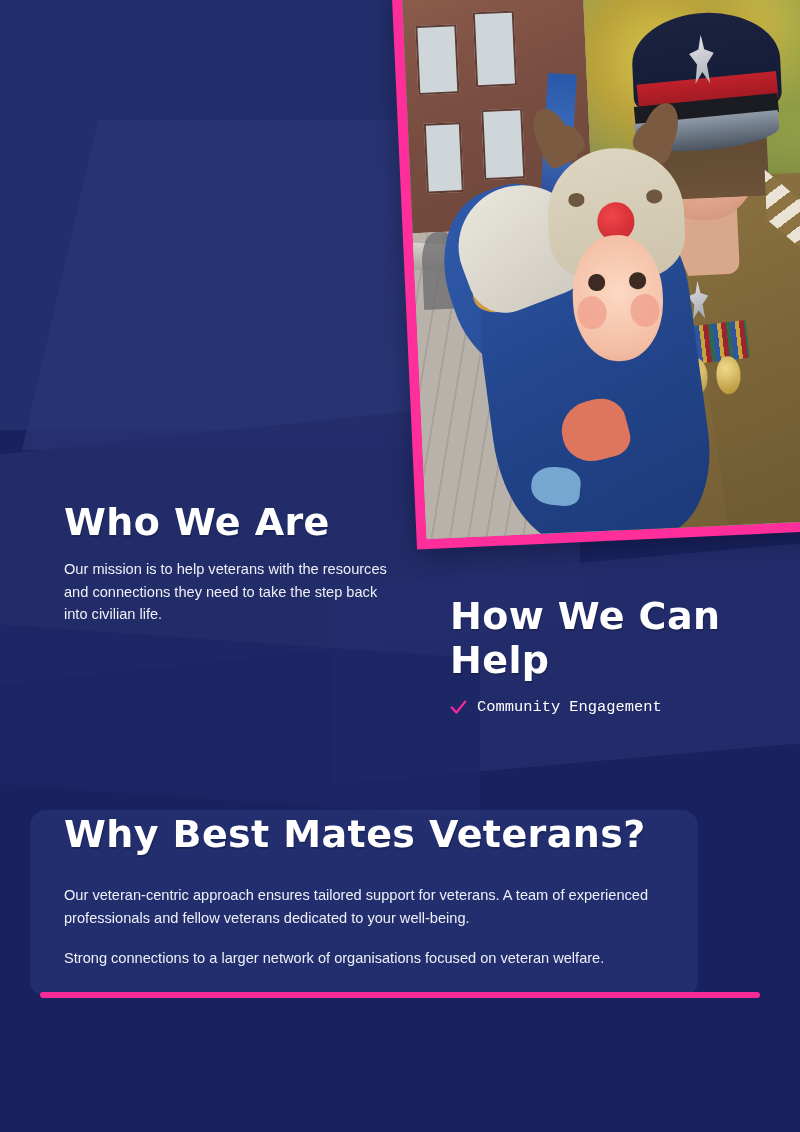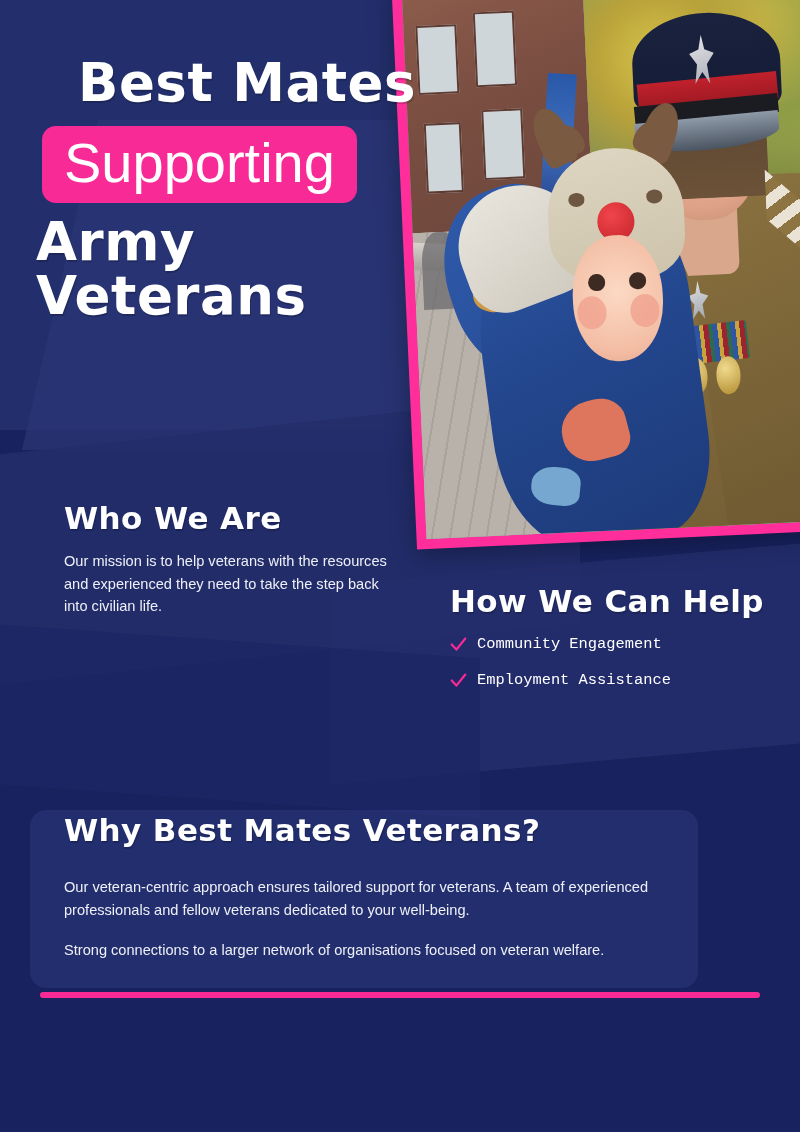--- a/index.html
+++ b/index.html
@@ -154,40 +154,40 @@
     color:#ffffff;
     font-size:56px;
   }
   .hl-3{padding-left:2px;margin-top:4px;}
 
   
   .h-sec{
     color:#ffffff;
     font-family:"DejaVu Sans",sans-serif;
     font-weight:700;
-    font-size:31px;
+    font-size:38px;
     letter-spacing:.4px;
     text-shadow:1px 2px 0 rgba(0,0,0,.18);
   }
 
   .body-text{
     color:#eef0f7;
     font-size:14.6px;
     line-height:1.55;
     font-family:"Liberation Sans",sans-serif;
   }
 
   
   .who{position:absolute;left:64px;top:500px;width:330px;}
   .who .h-sec{margin:0 0 14px 0;}
   .who p{margin:0 0 16px 0;}
 
   
   .help{position:absolute;left:450px;top:578px;width:320px;}
-  .help .h-sec{margin:5px 0 16px 0;}
+  .help .h-sec{margin:16px 0 16px 0;}
   .help-item{display:flex;align-items:center;gap:10px;margin-bottom:18px;}
   .tick{flex:0 0 auto;width:17px;height:17px;display:block;}
   .help-label{color:#ffffff;font-size:15.4px;font-family:Liberation Mono, monospace;}
 
   
   .why{
     position:absolute;left:30px;top:810px;width:668px;
     background:rgba(60,76,150,.30);
     border-radius:16px;
     padding:18px 34px 26px 34px;
@@ -264,48 +264,37 @@
       <div class="ph ph-nose"></div>
       <div class="ph ph-hmouth"></div>
       <div class="ph ph-bface"></div>
       <div class="ph ph-bcheek1"></div>
       <div class="ph ph-bcheek2"></div>
       <div class="ph ph-beye1"></div>
       <div class="ph ph-beye2"></div>
     </div>
   </div>
 
-  <div class="headline">
-    <div class="hl-line hl-1">Best Mates</div>
-    <div><span class="hl-hi">Supporting</span></div>
-    <div class="hl-line hl-3">Army Veterans</div>
-  </div>
 
   <div class="who">
     <div class="h-sec">Who We Are</div>
-    <p class="body-text">Our mission is to help veterans with the resources and experienced they need to take the step back into civilian life.</p>
+    <p class="body-text">Our mission is to help veterans with the resources and connections they need to take the step back into civilian life.</p>
   </div>
 
   <div class="help">
     <div class="h-sec">How We Can Help</div>
 
     <div class="help-item">
       <svg class="tick" viewBox="0 0 20 20">
         <path d="M2 10 L7.5 16 L18 3" fill="none" stroke="#f72a96" stroke-width="2.6" stroke-linecap="round" stroke-linejoin="round"></path>
       </svg>
       <span class="help-label">Community Engagement</span>
     </div>
 
 
-    <div class="help-item">
-      <svg class="tick" viewBox="0 0 20 20">
-        <path d="M2 10 L7.5 16 L18 3" fill="none" stroke="#f72a96" stroke-width="2.6" stroke-linecap="round" stroke-linejoin="round"></path>
-      </svg>
-      <span class="help-label">Employment Assistance</span>
-    </div>
   </div>
 
   <div class="why">
     <div class="h-sec">Why Best Mates Veterans?</div>
     <p class="body-text">Our veteran-centric approach ensures tailored support for veterans. A team of experienced professionals and fellow veterans dedicated to your well-being.</p>
     <p class="body-text">Strong connections to a larger network of organisations focused on veteran welfare.</p>
   </div>
 
   <div class="divider"></div>
 

